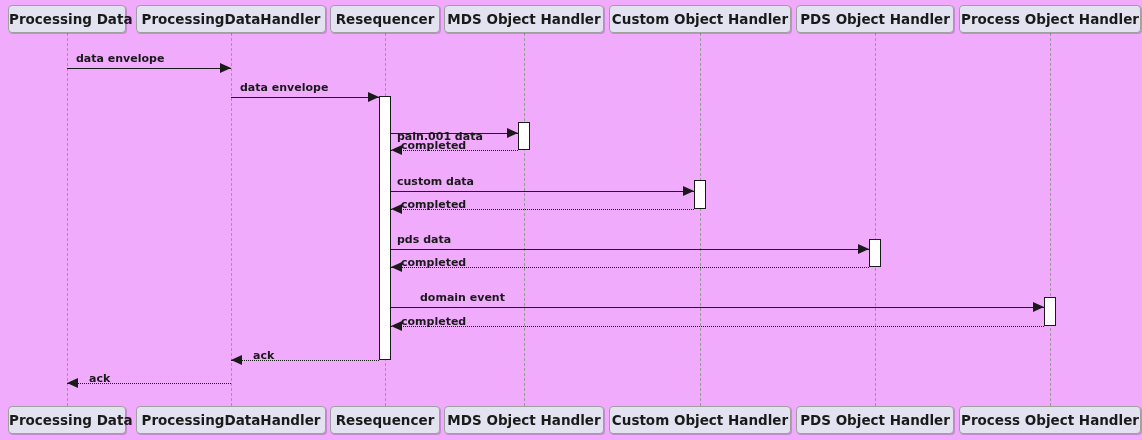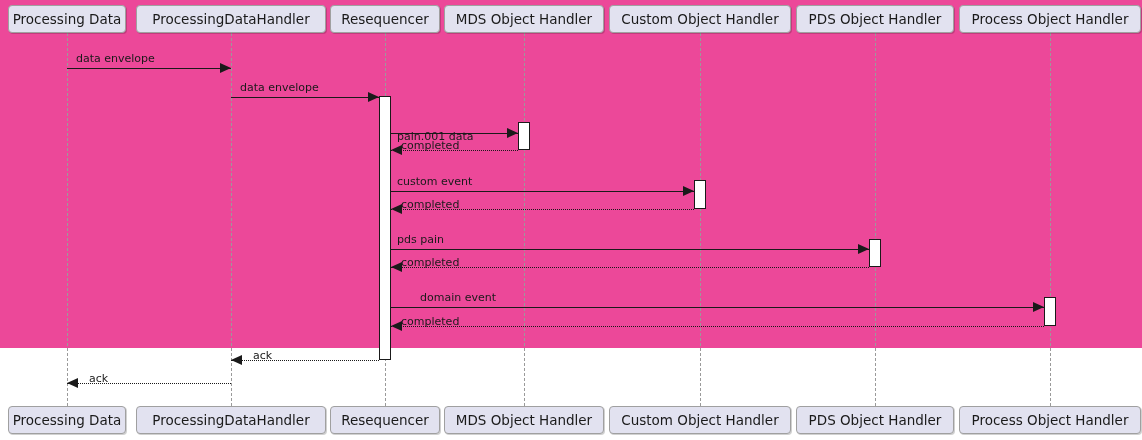--- a/index.html
+++ b/index.html
@@ -9,22 +9,23 @@
   }
   body {
     width: 1142px;
     height: 440px;
     font-family: "DejaVu Sans", sans-serif;
     overflow: hidden;
   }
   #diagram {
     position: relative;
     width: 1142px;
-    height: 348px;
-    background: #ec4899;
+    height: 440px;
+    background: #f0abfc;
+    font-weight: bold;
   }
   .participant-box {
     position: absolute;
     box-sizing: border-box;
     background: #e2e2f0;
     border: 1px solid #a0a0a0;
     border-radius: 4px;
     height: 28px;
     line-height: 26px;
     text-align: center;
@@ -113,27 +114,27 @@
     <div class="arrow-head right" style="top: 92px; left: 368px;"></div>
     <div class="msg-label" style="left: 240px; top: 81px;">data envelope</div>
     <div class="msg-line" style="left: 391px; top: 133px; width: 127px;"></div>
     <div class="arrow-head right" style="top: 128px; left: 507px;"></div>
     <div class="msg-label" style="left: 397px; top: 130px;">pain.001 data</div>
     <div class="msg-line dotted" style="left: 391px; top: 150px; width: 127px;"></div>
     <div class="arrow-head left" style="top: 145px; left: 391px;"></div>
     <div class="msg-label" style="left: 401px; top: 139px;">completed</div>
     <div class="msg-line" style="left: 391px; top: 191px; width: 303px;"></div>
     <div class="arrow-head right" style="top: 186px; left: 683px;"></div>
-    <div class="msg-label" style="left: 397px; top: 175px;">custom event</div>
+    <div class="msg-label" style="left: 397px; top: 175px;">custom data</div>
     <div class="msg-line dotted" style="left: 391px; top: 209px; width: 303px;"></div>
     <div class="arrow-head left" style="top: 204px; left: 391px;"></div>
     <div class="msg-label" style="left: 401px; top: 198px;">completed</div>
     <div class="msg-line" style="left: 391px; top: 249px; width: 478px;"></div>
     <div class="arrow-head right" style="top: 244px; left: 858px;"></div>
-    <div class="msg-label" style="left: 397px; top: 233px;">pds pain</div>
+    <div class="msg-label" style="left: 397px; top: 233px;">pds data</div>
     <div class="msg-line dotted" style="left: 391px; top: 267px; width: 478px;"></div>
     <div class="arrow-head left" style="top: 262px; left: 391px;"></div>
     <div class="msg-label" style="left: 401px; top: 256px;">completed</div>
     <div class="msg-line" style="left: 391px; top: 307px; width: 653px;"></div>
     <div class="arrow-head right" style="top: 302px; left: 1033px;"></div>
     <div class="msg-label" style="left: 420px; top: 291px;">domain event</div>
     <div class="msg-line dotted" style="left: 391px; top: 326px; width: 653px;"></div>
     <div class="arrow-head left" style="top: 321px; left: 391px;"></div>
     <div class="msg-label" style="left: 401px; top: 315px;">completed</div>
     <div class="msg-line dotted" style="left: 231px; top: 360px; width: 148px;"></div>

